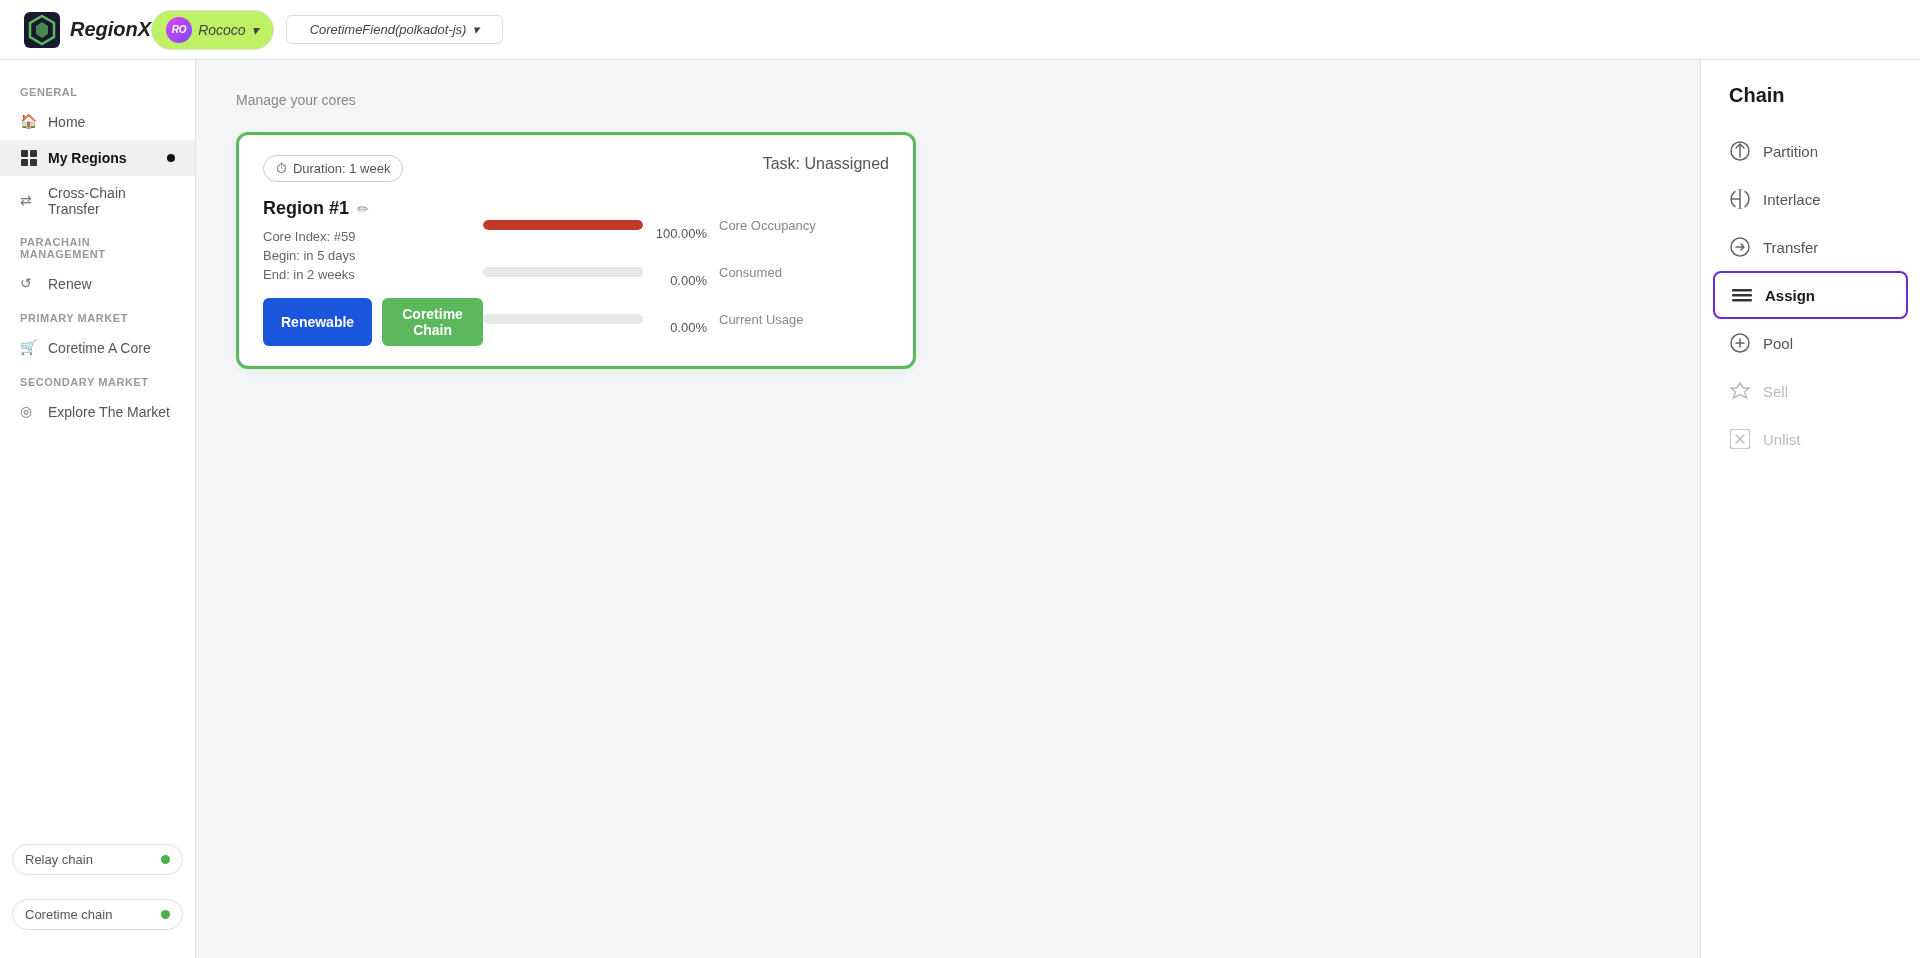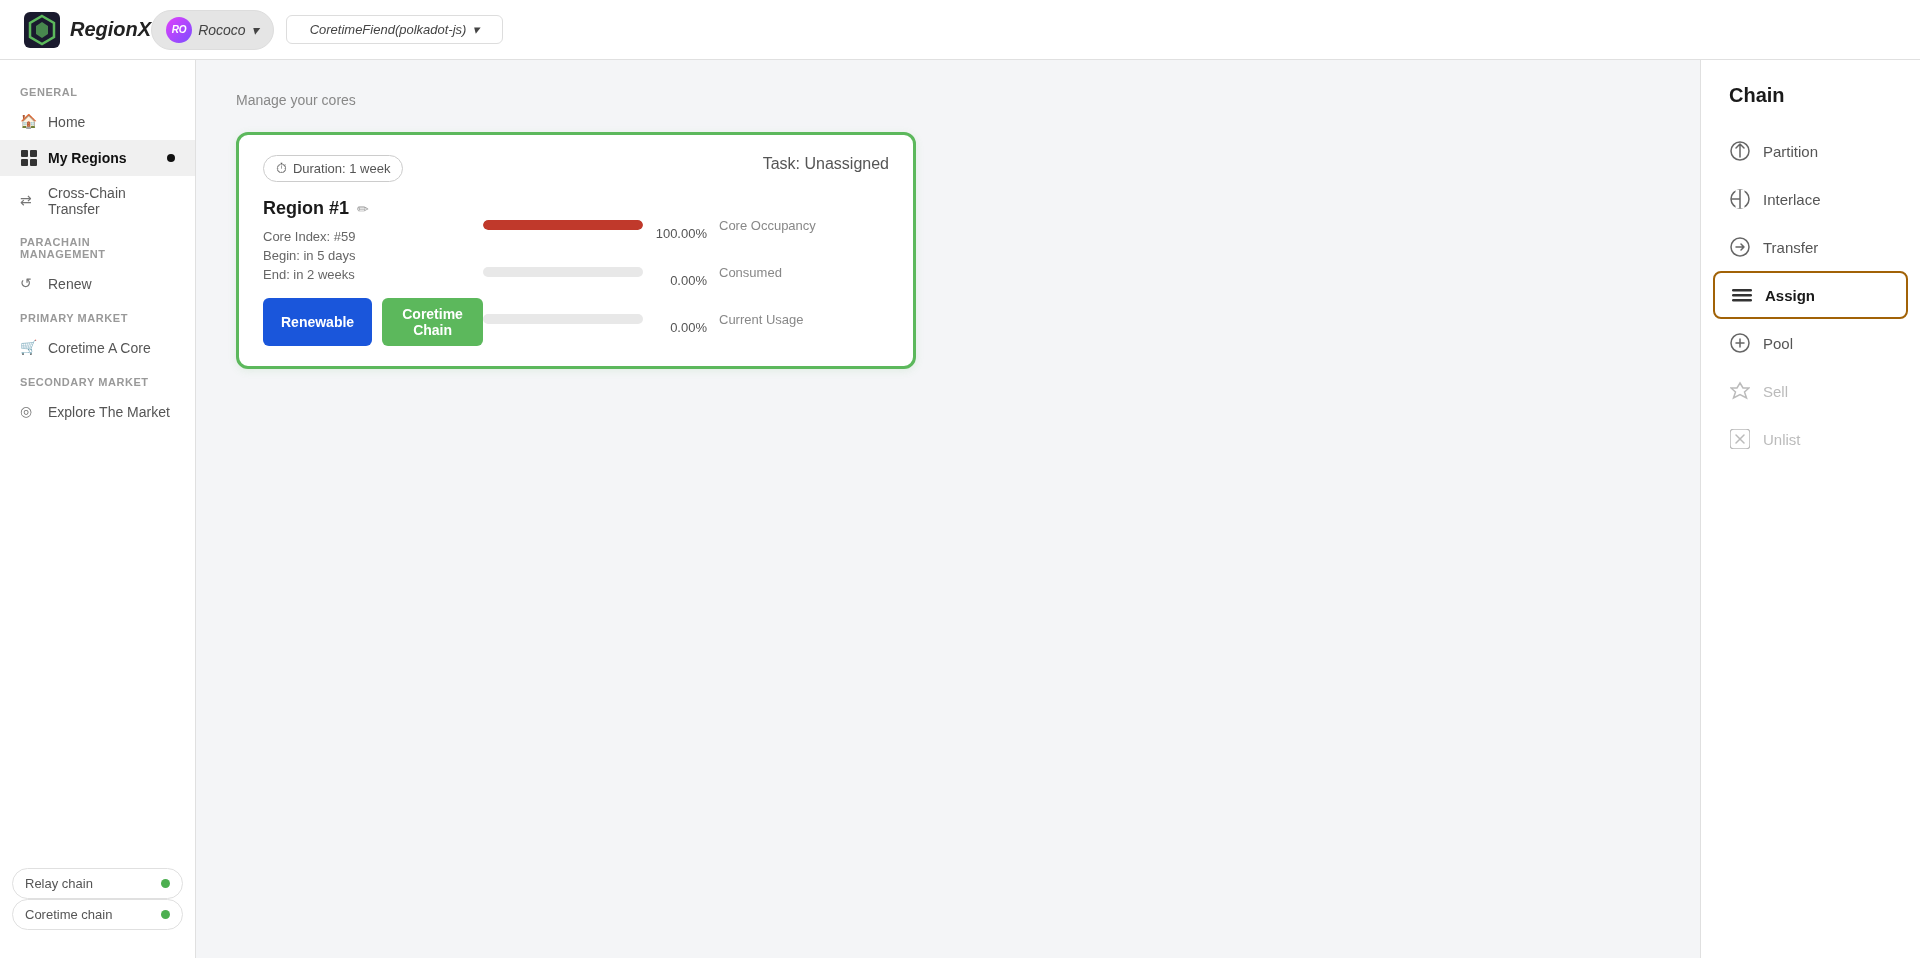--- a/index.html
+++ b/index.html
@@ -36,21 +36,21 @@
       gap: 12px;
     }
     .network-selector {
       display: flex;
       align-items: center;
       gap: 6px;
       padding: 6px 14px;
       border: 1px solid #ddd;
       border-radius: 20px;
       cursor: pointer;
-      background: #e5e5e5;
+      background: #bef264;
       font-size: 14px;
       color: #444;
     }
     .network-avatar {
       width: 26px;
       height: 26px;
       border-radius: 50%;
       background: linear-gradient(135deg, #e040fb, #7c4dff);
       display: flex;
       align-items: center;
@@ -124,21 +124,21 @@
       width: 18px;
       height: 18px;
       color: #777;
       flex-shrink: 0;
     }
     .sidebar-bottom {
       margin-top: auto;
       padding: 12px 12px;
       display: flex;
       flex-direction: column;
-      gap: 0;
+      gap: 24px;
     }
     .chain-status {
       display: flex;
       align-items: center;
       justify-content: space-between;
       padding: 7px 12px;
       border: 1px solid #e0e0e0;
       border-radius: 20px;
       font-size: 13px;
       color: #555;
@@ -311,21 +311,21 @@
       display: flex;
       align-items: center;
       gap: 12px;
       padding: 13px 28px;
       cursor: pointer;
       font-size: 15px;
       color: #555;
       position: relative;
     }
     .manage-item.active {
-      border: 2px solid #a16207;
+      border: 2px solid #6d28d9;
       border-radius: 8px;
       margin: 0 12px;
       padding: 11px 16px;
       color: #1a1a1a;
       font-weight: 600;
     }
     .manage-item.disabled {
       color: #bbb;
       cursor: default;
     }

